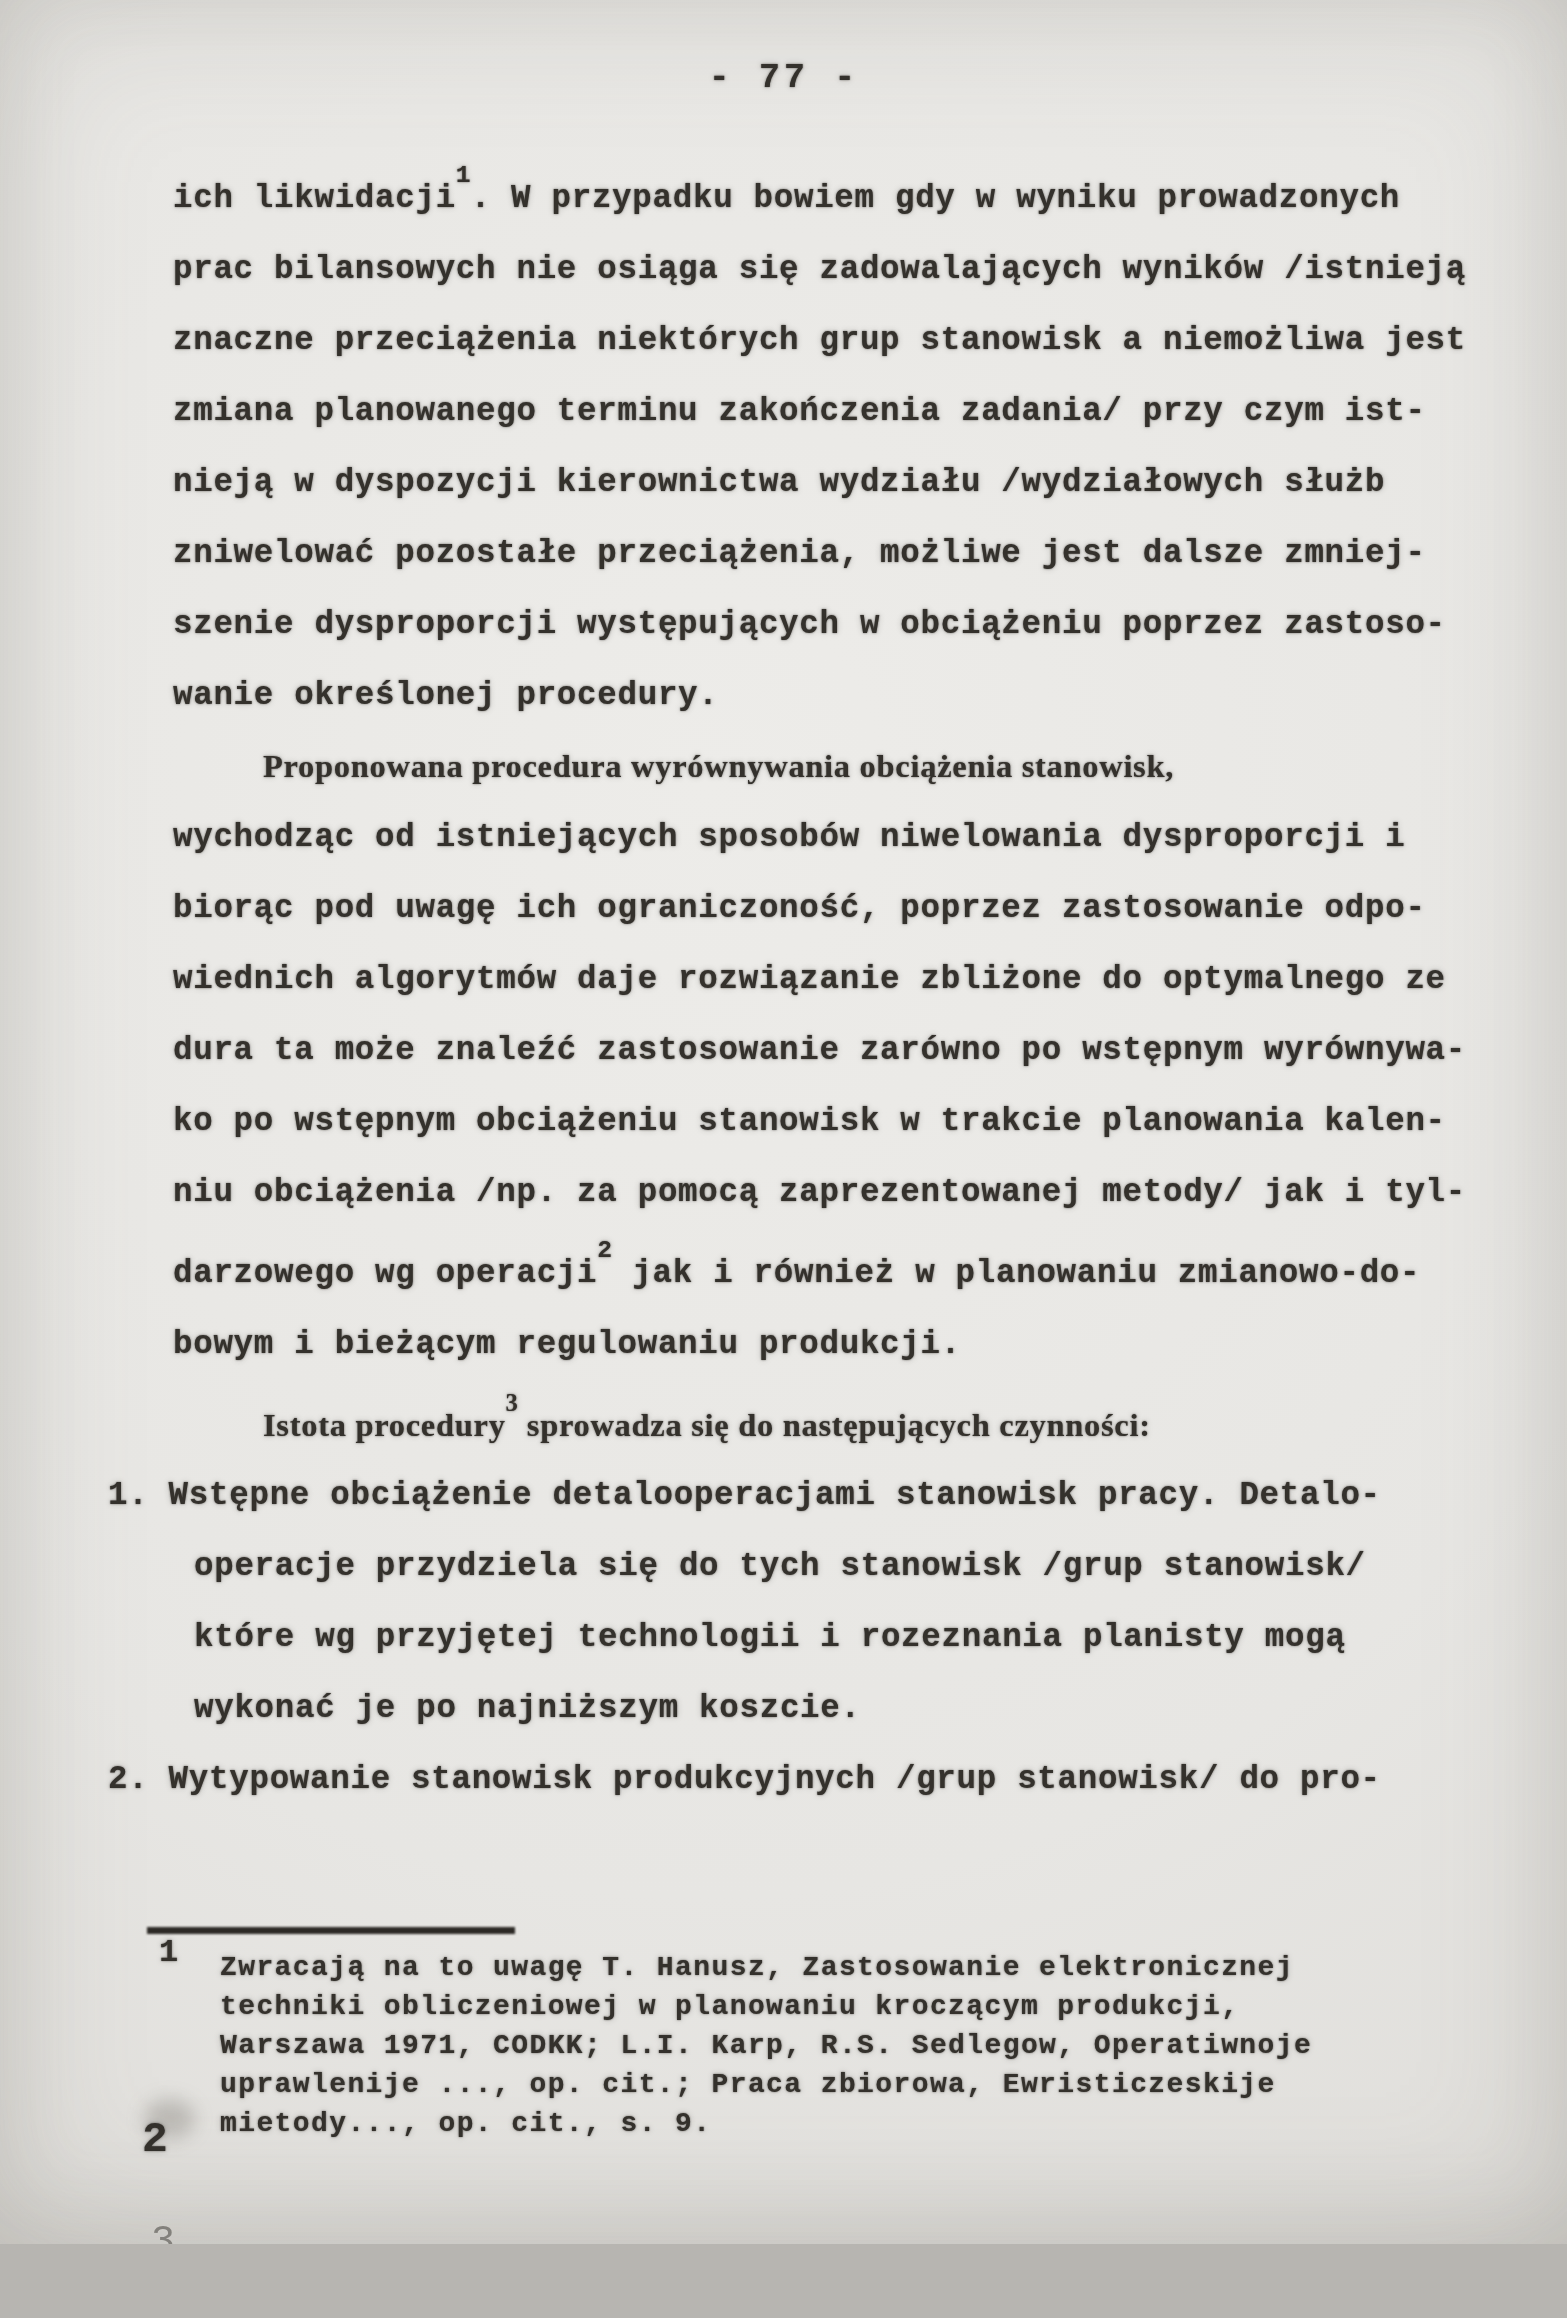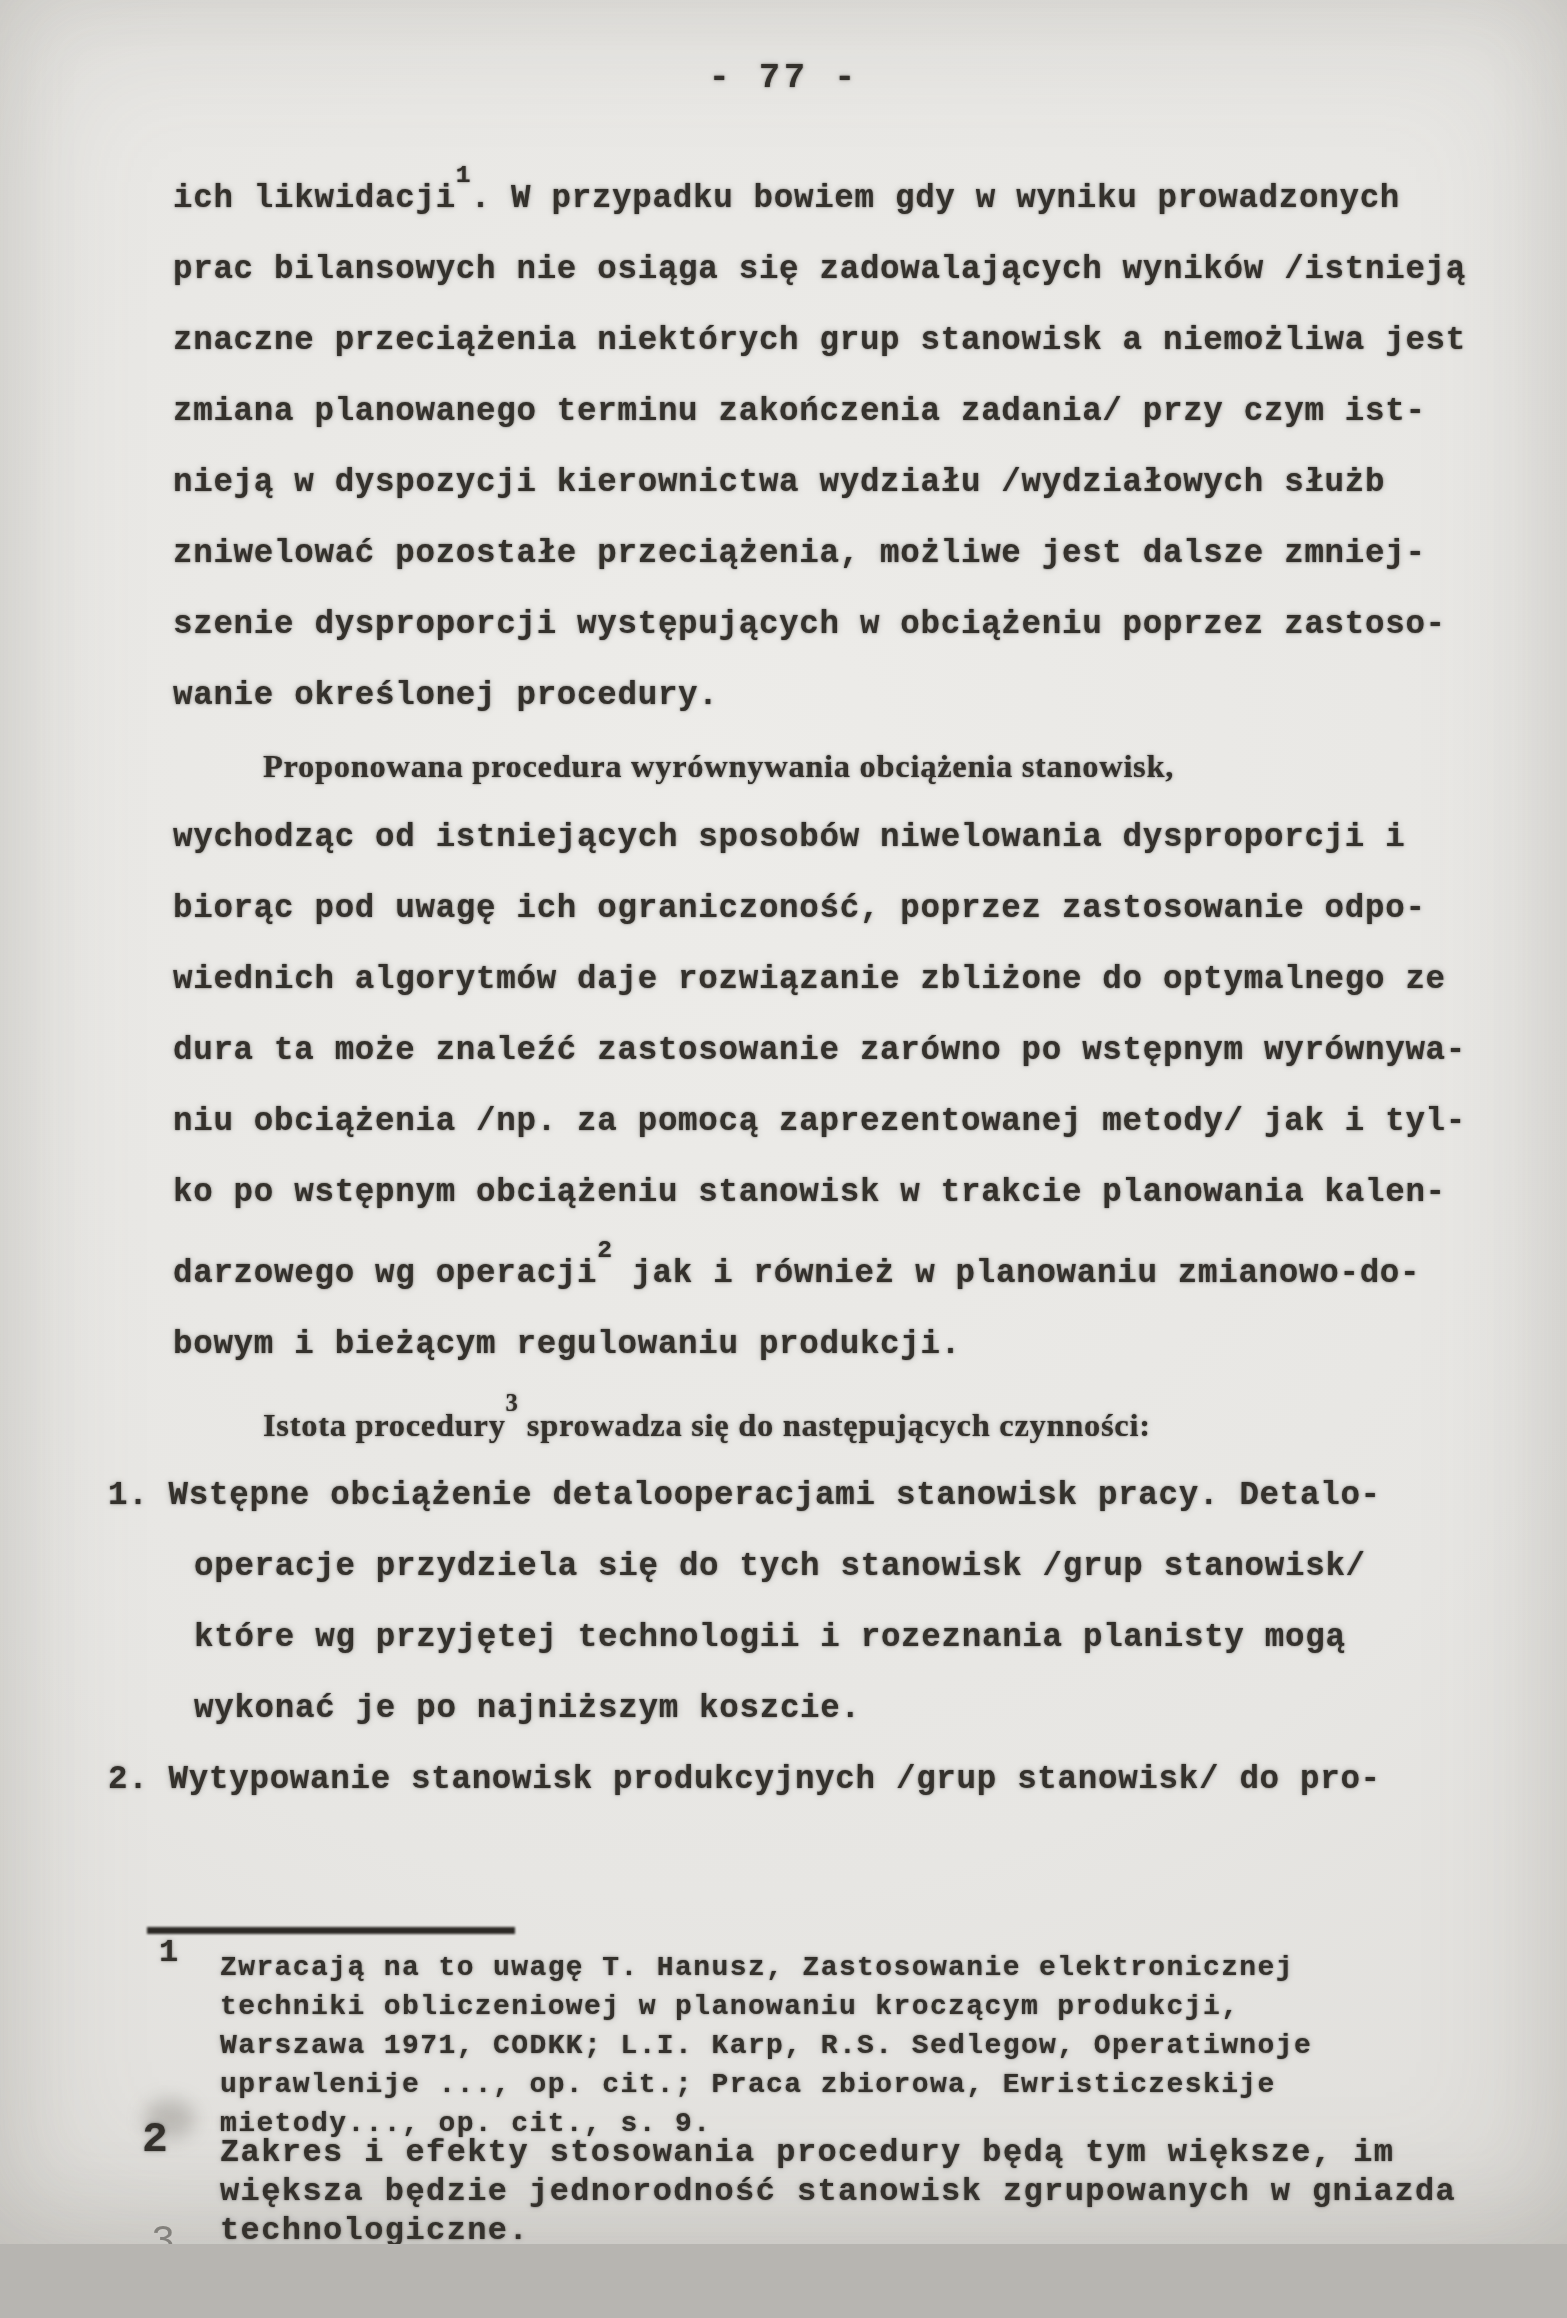--- a/index.html
+++ b/index.html
@@ -66,22 +66,22 @@
       <div class="tline plain">zmiana planowanego terminu zakończenia zadania/ przy czym ist-</div>
       <div class="tline plain">nieją w dyspozycji kierownictwa wydziału /wydziałowych służb</div>
       <div class="tline plain">zniwelować pozostałe przeciążenia, możliwe jest dalsze zmniej-</div>
       <div class="tline plain">szenie dysproporcji występujących w obciążeniu poprzez zastoso-</div>
       <div class="tline plain">wanie określonej procedury.</div>
       <div class="tline indent">Proponowana procedura wyrównywania obciążenia stanowisk,</div>
       <div class="tline plain">wychodząc od istniejących sposobów niwelowania dysproporcji i</div>
       <div class="tline plain">biorąc pod uwagę ich ograniczoność, poprzez zastosowanie odpo-</div>
       <div class="tline plain">wiednich algorytmów daje rozwiązanie zbliżone do optymalnego ze</div>
       <div class="tline plain">dura ta może znaleźć zastosowanie zarówno po wstępnym wyrównywa-</div>
+      <div class="tline plain">ko po wstępnym obciążeniu stanowisk w trakcie planowania kalen-</div>
       <div class="tline plain">niu obciążenia /np. za pomocą zaprezentowanej metody/ jak i tyl-</div>
-      <div class="tline plain">ko po wstępnym obciążeniu stanowisk w trakcie planowania kalen-</div>
       <div class="tline plain">darzowego wg operacji<sup class="ts">2</sup> jak i również w planowaniu zmianowo-do-</div>
       <div class="tline plain">bowym i bieżącym regulowaniu produkcji.</div>
       <div class="tline indent">Istota procedury<sup class="ts">3</sup> sprowadza się do następujących czynności:</div>
       <div class="tline list">1. Wstępne obciążenie detalooperacjami stanowisk pracy. Detalo-</div>
       <div class="tline cont">operacje przydziela się do tych stanowisk /grup stanowisk/</div>
       <div class="tline cont">które wg przyjętej technologii i rozeznania planisty mogą</div>
       <div class="tline cont">wykonać je po najniższym koszcie.</div>
       <div class="tline list">2. Wytypowanie stanowisk produkcyjnych /grup stanowisk/ do pro-</div>
     </div>
 
@@ -92,25 +92,20 @@
       <div class="tline ">Zwracają na to uwagę T. Hanusz, Zastosowanie elektronicznej</div>
       <div class="tline ">techniki obliczeniowej w planowaniu kroczącym produkcji,</div>
       <div class="tline ">Warszawa 1971, CODKK; L.I. Karp, R.S. Sedlegow, Operatiwnoje</div>
       <div class="tline ">uprawlenije ..., op. cit.; Praca zbiorowa, Ewristiczeskije</div>
       <div class="tline ">mietody..., op. cit., s. 9.</div>
     </div>
 
   <div class="smudge"></div>
 
   <div class="fnmark2 typed">2</div>
-  <div class="fn2 typed">
-      <div class="tline ">Zakres i efekty stosowania procedury będą tym większe, im</div>
-      <div class="tline ">większa będzie jednorodność stanowisk zgrupowanych w gniazda</div>
-      <div class="tline ">technologiczne.</div>
-    </div>
 
   <div class="fnmark3">3</div>
   <div class="fn3">
       <div class="tline ">Jest to procedura heurystyczna.</div>
     </div>
 
 </div>
 
 
 </body></html>

